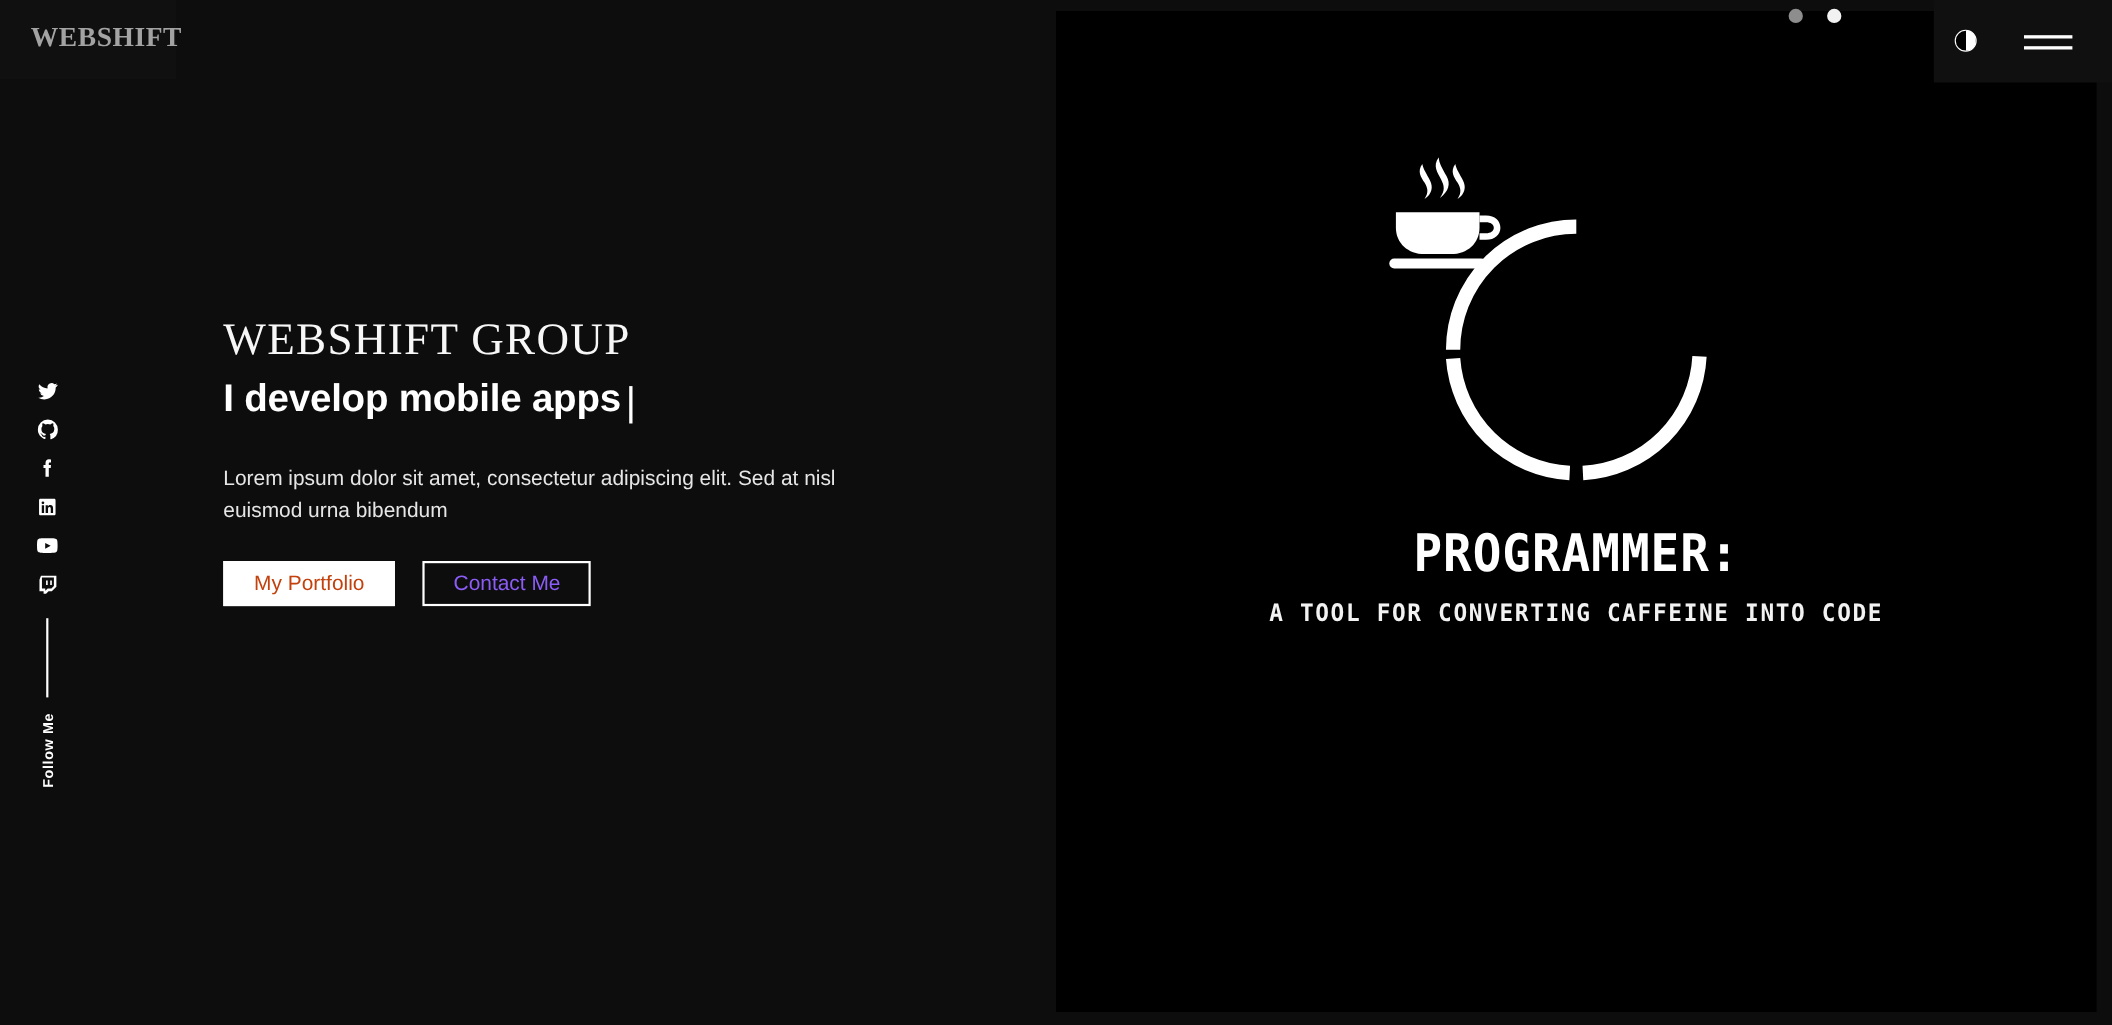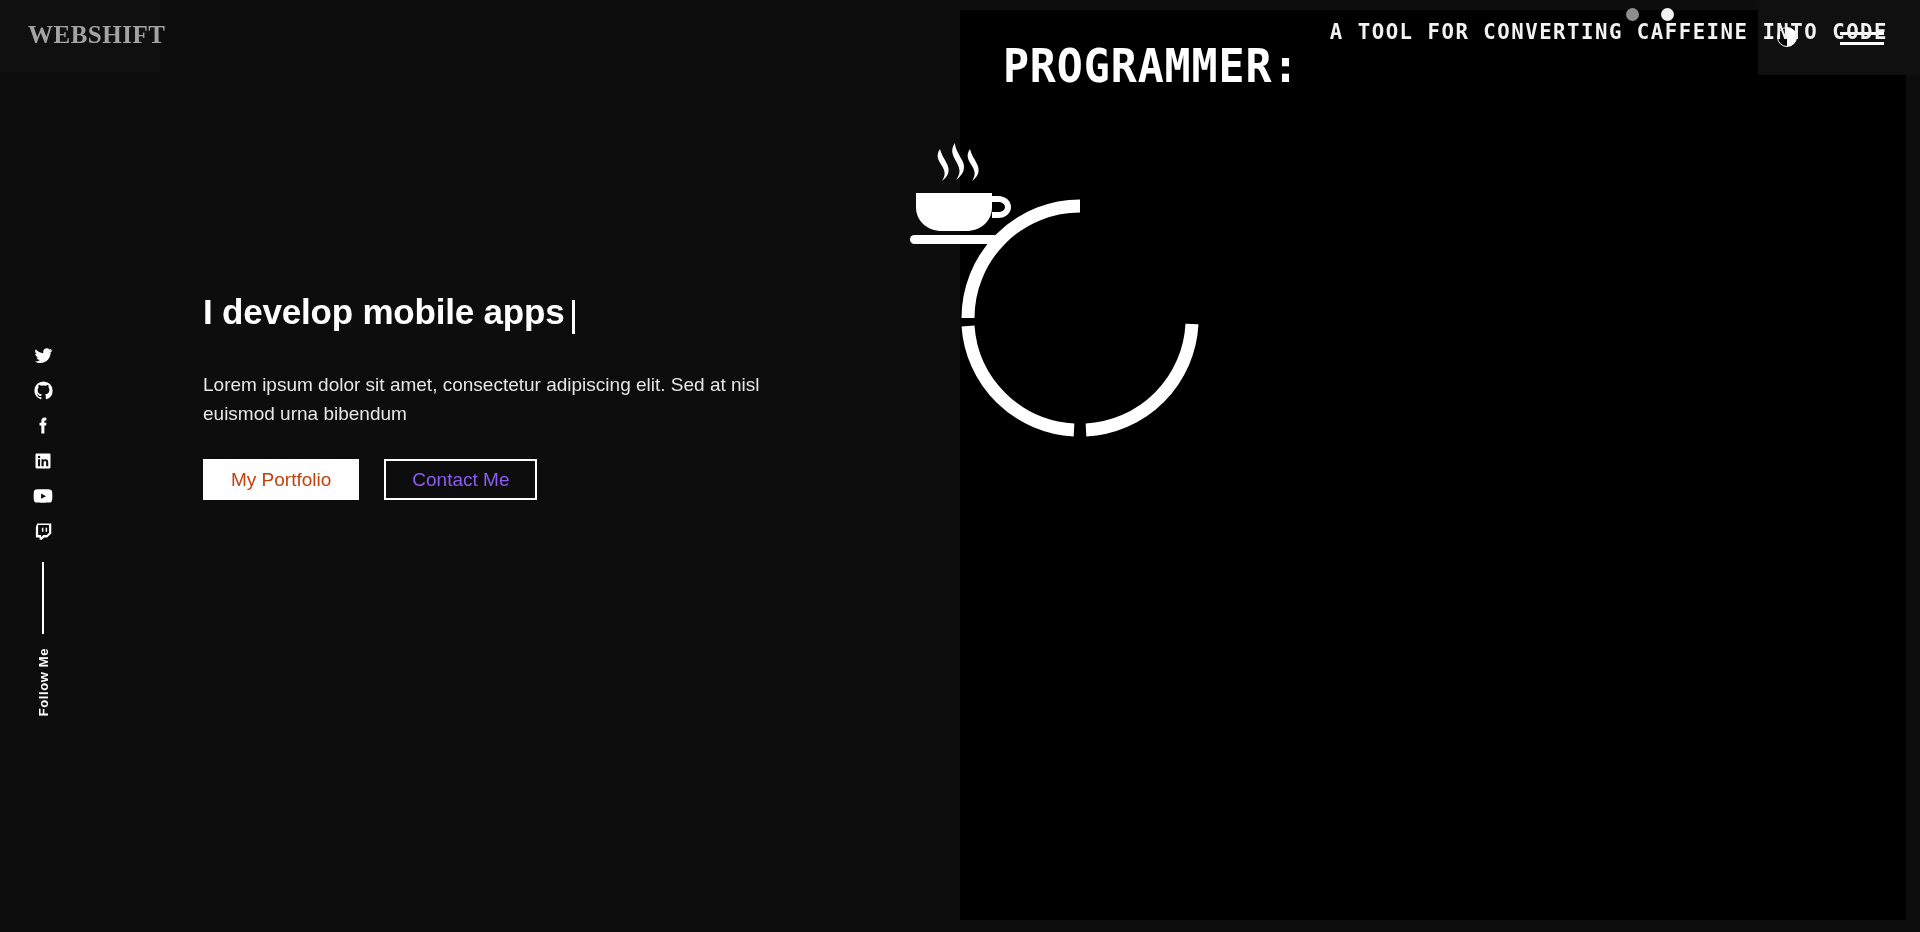--- a/index.html
+++ b/index.html
@@ -113,21 +113,21 @@
     height:41px; padding:0 26px;
     font-size:19px; font-weight:400; cursor:pointer;
     border:2px solid transparent; white-space:nowrap; line-height:1;
   }
   .btn-primary{ background:#ffffff; color:#c2410c; border-color:#ffffff; }
   .btn-ghost{ background:transparent; color:#8b5cf6; border-color:#ffffff; }
 
   
   .art{
     position:absolute; left:960px; top:0; width:946px; height:824px;
-    display:flex; flex-direction:row; align-items:flex-start;
+    display:flex; flex-direction:column; align-items:center;
   }
   .ring-wrap{
     margin-top:198px; width:240px; height:240px; position:relative;
   }
   .ring-wrap svg{ position:absolute; left:0; top:0; }
   .cup{
     position:absolute; left:50%; top:50%; transform:translate(-50%,-50%);
   }
   .art-title{
     margin-top:42px;
@@ -208,20 +208,21 @@
         <svg width="18" height="18" viewBox="0 0 24 24">
             <path d="M4.3 2 2.5 6.6v14.1h5v3h3l3-3h4l5.5-5.5V2H4.3zm15.7 12.2-3 3h-4.5l-3 3v-3H5.5V4h14.5v10.2zM15.5 7.5h2v5.5h-2V7.5zm-5 0h2v5.5h-2V7.5z"></path>
           </svg>
       </span>
     </a>
     <div class="rail-line"></div>
     <div class="follow-me">Follow Me</div>
   </div>
 
   <div class="hero">
+    <div class="hero-kicker">WEBSHIFT GROUP</div>
     <div class="hero-typed">
       <span>I develop mobile apps</span>
       <span class="caret"></span>
     </div>
     <p class="hero-desc">Lorem ipsum dolor sit amet, consectetur adipiscing elit. Sed at nisl euismod urna bibendum</p>
     <div class="hero-actions">
       <button class="btn btn-primary">My Portfolio</button>
       <button class="btn btn-ghost">Contact Me</button>
     </div>
   </div>

